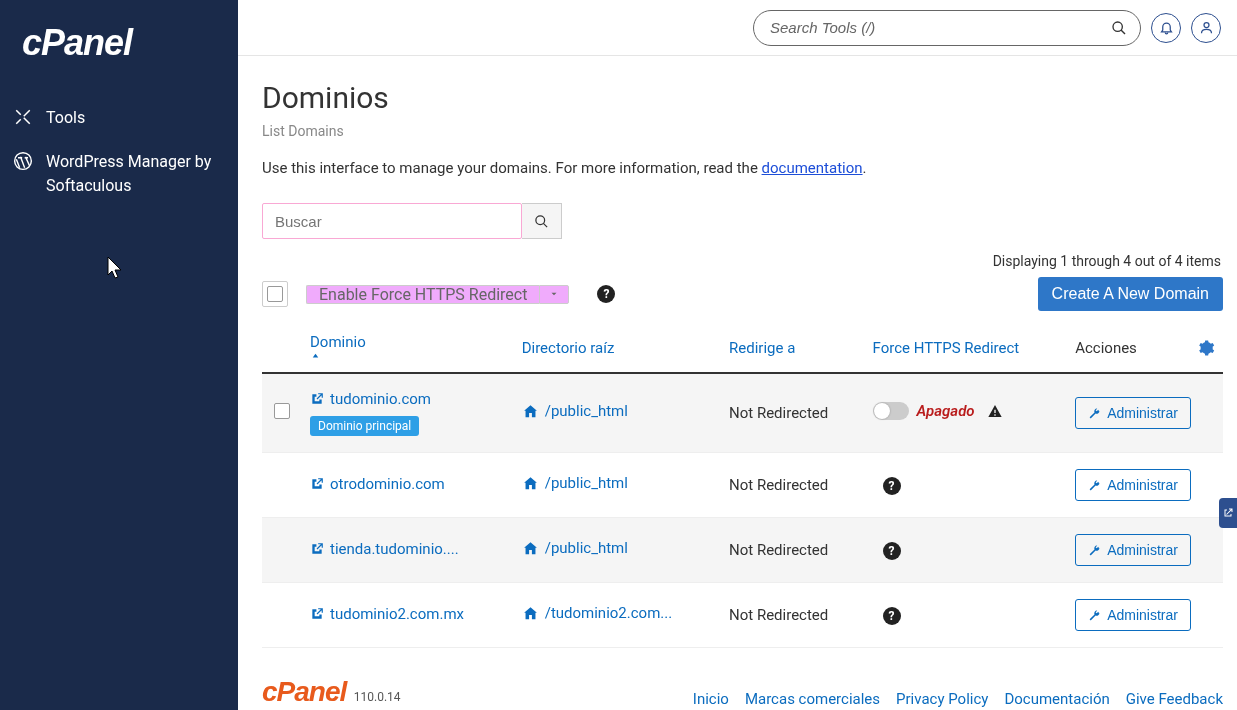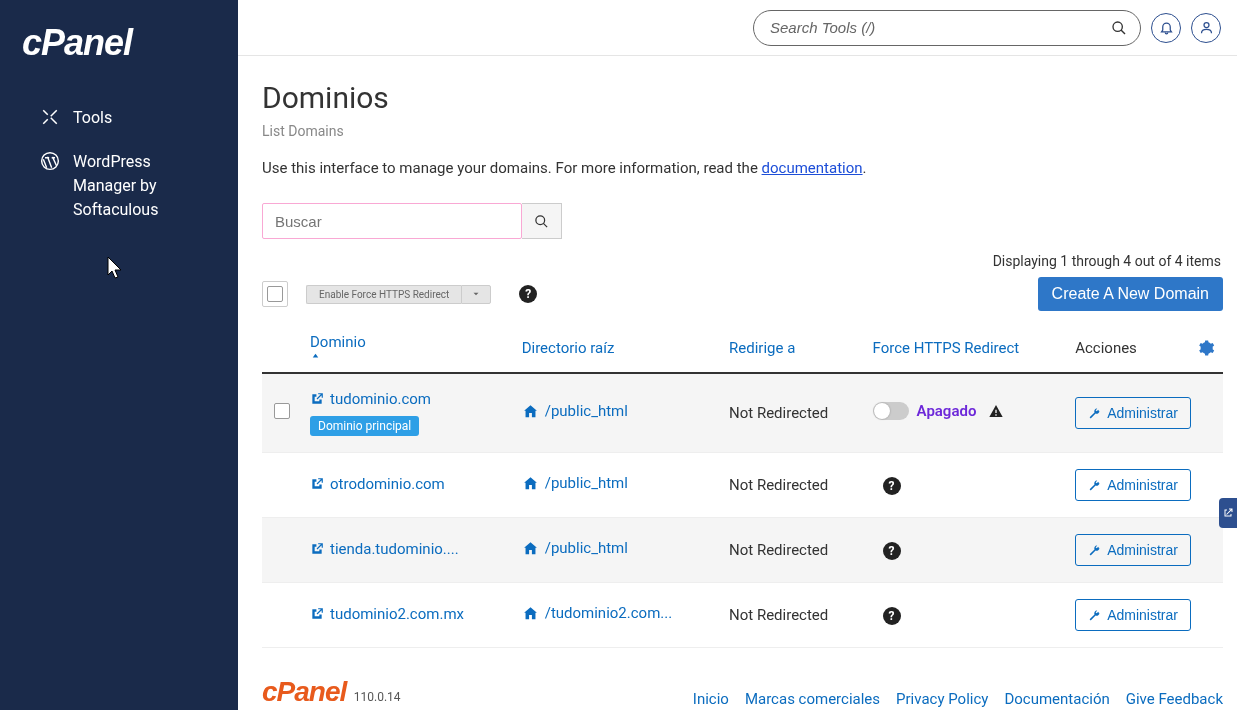--- a/index.html
+++ b/index.html
@@ -4,21 +4,21 @@
 <style>
   * { margin: 0; padding: 0; box-sizing: border-box; }
   body { font-family: -apple-system, BlinkMacSystemFont, "Segoe UI", Roboto, "Helvetica Neue", Arial, sans-serif; font-size: 14px; color: #333; background: #fff; width: 1237px; height: 710px; overflow: hidden; position: relative; }
   .layout { display: flex; width: 100%; height: 100%; border-radius: 30px; }
   
   .sidebar { width: 238px; background: #1a2a4a; color: #fff; display: flex; flex-direction: column; padding: 0; }
   .logo-wrap { padding: 22px 0 22px 22px; }
   .logo-wrap .logo { font-family: Arial, sans-serif; font-size: 36px; font-weight: 800; font-style: italic; letter-spacing:-1px; }
   .logo .c-letter { font-style: italic; }
   .sidebar-nav { padding: 10px 0; }
-  .sidebar-item { display: flex; align-items: flex-start; padding: 10px 39px; cursor: pointer; font-size: 16px; line-height: 1.5; }
+  .sidebar-item { display: flex; align-items: flex-start; padding: 10px 12px; cursor: pointer; font-size: 16px; line-height: 1.5; }
   .sidebar-item .s-icon { width: 22px; height: 22px; margin-right: 12px; display:inline-flex; align-items:center; justify-content:center; flex:0 0 22px; }
   .sidebar-item-label { color:#fff; }
   
   .main { flex:1; display:flex; flex-direction:column; position:relative; background:#fff; }
   
   .topbar { height:56px; display:flex; align-items:center; justify-content:flex-end; padding:10px 16px; border-bottom:1px solid #e5e5e5; gap:10px; }
   .search-wrap { position:relative; width:388px; }
   .search-input { width:100%; height:36px; border:1px solid #666; border-radius:18px; padding:0 40px 0 16px; font-size:15px; color:#555; }
   .search-input::placeholder { color:#666; font-style:italic; }
   .search-glass { position:absolute; right:14px; top:50%; transform:translateY(-50%); color:#444; }
@@ -32,21 +32,21 @@
   .list-toolbar { display:flex; align-items:center; }
   .buscar-group { display:flex; }
   .buscar-input { width:260px; height:36px; border:1px solid #f9a8d4; border-radius:2px; padding:0 12px; font-size:15px; }
   .buscar-btn { width:40px; height:36px; border:1px solid #ccc; border-left:none; background:#f5f5f5; display:inline-flex; align-items:center; justify-content:center; cursor:pointer; }
   .counts-row { text-align:right; font-size:14px; color:#333; margin:14px 2px 8px 0; }
   .action-row { display:flex; align-items:center; justify-content:space-between; margin-bottom:0; padding-bottom:12px; }
   .action-left { display:flex; align-items:center; gap:18px; }
   .chk { width:16px; height:16px; border:1px solid #999; border-radius:2px; background:#fff; cursor:pointer; display:inline-block; }
   .chk-wrap { width:26px; height:26px; display:inline-flex; align-items:center; justify-content:center; border:1px solid #ccc; border-radius:2px; background:#fff; }
   .https-btn-group { display:inline-flex; }
-  .https-btn, .https-btn-caret { height:19px; border:1px solid #ccc; background:#e5e5e5; color:#666; font-size:10px; display:inline-flex; align-items:center; padding:0 12px; cursor:default; }
+  .https-btn, .https-btn-caret { height:19px; border:1px solid #ccc; background:#f0abfc; color:#666; font-size:16px; display:inline-flex; align-items:center; padding:0 12px; cursor:default; }
   .https-btn { border-right:none; border-radius:2px 0 0 2px; }
   .https-btn-caret { border-radius:0 2px 2px 0; width:30px; padding:0; justify-content:center; }
   .help-dot { width:18px; height:18px; border-radius:50%; background:#222; color:#fff; display:inline-flex; align-items:center; justify-content:center; font-size:12px; font-weight:700; margin-left:10px; }
   .create-btn { background:#2e77c8; color:#fff; border:none; border-radius:3px; height:34px; padding:0 14px; font-size:16px; cursor:pointer; }
   
   table.domains { width:100%; border-collapse:collapse; }
   table.domains thead th { text-align:left; font-weight:400; font-size:15px; color:#0b6cbf; padding:10px 8px; border-bottom:2px solid #333; }
   table.domains thead th.acc { color:#333; }
   table.domains thead th.chk-col { width:40px; }
   th .sort-caret { margin-left:3px; }
@@ -55,21 +55,21 @@
   table.domains tbody tr:nth-child(even) { background:#fff; }
   table.domains td { padding:16px 8px; vertical-align:middle; font-size:15px; }
   td.chk-cell { width:40px; text-align:center; vertical-align:top; padding-top:18px; }
   .link { color:#0b6cbf; text-decoration:none; cursor:pointer; }
   .link-with-icon { display:inline-flex; align-items:center; gap:6px; }
   .badge { display:inline-block; background:#2e9fe6; color:#fff; font-size:12px; padding:3px 8px; border-radius:3px; margin-top:6px; }
   .manage-btn { height:32px; border:1px solid #0b6cbf; color:#0b6cbf; background:transparent; border-radius:3px; padding:0 12px; font-size:14px; display:inline-flex; align-items:center; gap:6px; cursor:pointer; }
   .toggle { display:inline-flex; align-items:center; gap:8px; }
   .toggle-track { width:36px; height:18px; border-radius:9px; background:#ccc; position:relative; }
   .toggle-knob { width:16px; height:16px; border-radius:50%; background:#fff; position:absolute; top:1px; left:1px; box-shadow:0 0 2px rgba(0,0,0,.3); }
-  .toggle-label { color:#6d28d9; font-weight:600;text-align:right; }
+  .toggle-label { color:#b91c1c; font-style:italic; font-weight:600;text-align:right; }
   .warn-tri { color:#222; margin-left:4px; }
   th.gear-col { width:30px; text-align:right; }
   .gear { color:#2e77c8; cursor:pointer; }
   
   .footer { position:absolute; bottom:2px; left:24px; right:14px; display:flex; align-items:flex-end; justify-content:space-between;gap:17px; }
   .footer-logo { font-family:Arial,sans-serif; font-style:italic; font-weight:800; font-size:28px; color:#e85a1c; letter-spacing:-1px; }
   .footer-version { font-size:12px; color:#555; margin-left:4px; }
   .footer-links { display:flex; gap:16px; }
   .footer-links a { color:#0b6cbf; font-size:15px; text-decoration:none; cursor:pointer; }
   

